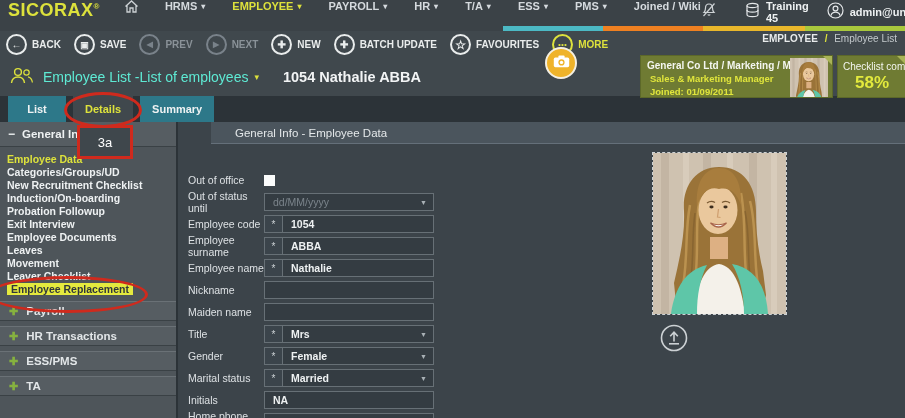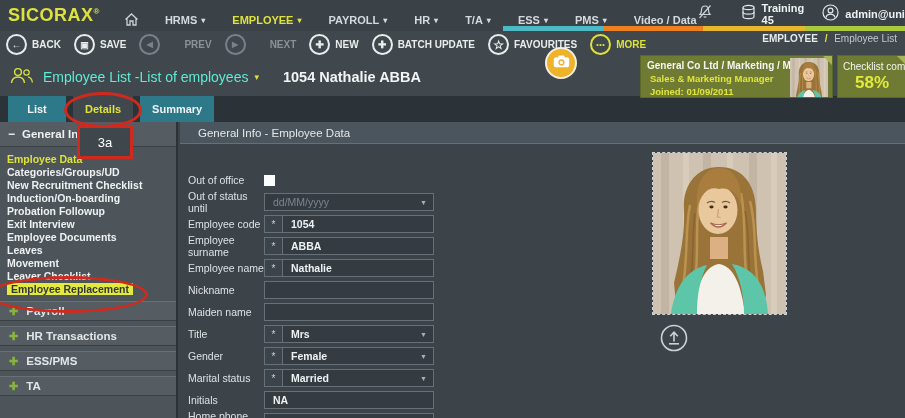--- a/index.html
+++ b/index.html
@@ -1,20 +1,20 @@
 <!DOCTYPE html>
 <html><head>
 <meta charset="utf-8">
 <style>
   *{margin:0;padding:0;box-sizing:border-box;}
   html,body{width:905px;height:418px;}
   body{font-family:"Liberation Sans",sans-serif;position:relative;overflow:hidden;background:#3c444a;color:#e8ebec;}
 
   
-  .topnav{position:absolute;left:0;top:0;width:905px;height:26px;background:#3b4247;display:flex;align-items:flex-end;padding:0 8px;z-index:2;}
+  .topnav{position:absolute;left:0;top:0;width:905px;height:26px;background:#3b4247;display:flex;align-items:flex-start;padding:0 8px;z-index:2;}
   .logo{font-size:18px;font-weight:bold;color:#dde23c;letter-spacing:.5px;}
   .logo sup{font-size:8px;}
   .home-wrap{margin-left:24px;display:flex;align-items:center;}
   .navmenu{display:flex;align-items:center;margin-left:26px;gap:27px;}
   .navitem{font-size:11px;font-weight:bold;color:#d5dade;display:flex;align-items:center;gap:4px;white-space:nowrap;}
   .navitem.active{color:#dde23c;}
   .navcaret{font-size:8px;}
   .nav-right{margin-left:auto;display:flex;align-items:center;padding-right:12px;}
   .nav-right .grp{display:flex;align-items:center;gap:6px;}
   .envlabel,.userlabel{font-size:11px;font-weight:bold;color:#eef1f2;}
@@ -26,21 +26,21 @@
   .stripe{position:absolute;top:26px;left:0;width:905px;height:5px;display:flex;}
   .stripe .seg{height:5px;}
 
   
   .toolbar{position:absolute;top:31px;left:0;width:905px;height:27px;background:#40484d;display:flex;align-items:center;padding-left:6px;}
   .tbbtns{display:flex;align-items:center;gap:13px;}
   .tbtn{display:flex;align-items:center;gap:5px;cursor:default;}
   .tbicon{width:21px;height:21px;border:2px solid #e9ecec;border-radius:50%;display:flex;align-items:center;justify-content:center;font-size:10px;color:#e9ecec;font-weight:bold;flex:none;}
   .tblabel{font-size:10px;font-weight:bold;color:#e9ecec;white-space:nowrap;}
   .tbtn.disabled .tbicon{border-color:#79828a;color:#79828a;}
-  .tbtn.disabled .tblabel{color:#8a9298;margin-left:19px;}
+  .tbtn.disabled .tblabel{color:#8a9298;}
   .tbtn.accent .tbicon{border-color:#dde23c;color:#dde23c;}
   .tbtn.accent .tblabel{color:#dde23c;}
   [data-name="save-icon"]{font-size:9px;}
   [data-name="prev-icon"],[data-name="next-icon"]{font-size:8px;}
   [data-name="favourites-icon"]{font-size:12px;}
   [data-name="more-icon"]{font-size:7px;letter-spacing:.5px;}
   .breadcrumb{position:absolute;top:33px;right:8px;font-size:10px;z-index:3;}
   .bc-section{color:#e8ebec;font-weight:bold;}
   .bc-div{color:#dde23c;font-weight:bold;margin:0 4px;}
   .bc-page{color:#c3c9cc;}
@@ -75,21 +75,21 @@
   .sitems{padding:5px 0 0 7px;}
   .sitem{height:13px;display:flex;align-items:center;font-size:10.5px;font-weight:600;color:#eef1f2;white-space:nowrap;}
   .sitem.selected .sitem-label{color:#dde23c;}
   .sitem.highlighted .sitem-label{background:#e4e93e;color:#2f363b;padding:0 4px;line-height:12px;}
   .ssecs{margin-top:6px;}
   .ssec{height:20px;background:#565d62;border-top:1px solid #6a7176;border-bottom:1px solid #3a4145;margin-bottom:5px;display:flex;align-items:center;padding-left:9px;font-size:11.5px;font-weight:bold;color:#e2e6e8;}
   .splus{color:#86b23f;margin-right:8px;font-size:11px;}
 
   
   .main{position:absolute;top:122px;left:180px;width:725px;height:296px;background:#3c444a;}
-  .mheader{height:22px;background:#4b555d;border-bottom:1px solid #65707a;display:flex;align-items:center;padding-left:18px;font-size:11.5px;color:#e4e8ea;}
+  .mheader{height:22px;background:#4b555d;border-bottom:1px solid #65707a;display:flex;align-items:center;padding-left:24px;font-size:11.5px;color:#e4e8ea;margin-left:31px;}
   .form{padding-top:25px;}
   .frow{height:22px;display:flex;align-items:center;padding-left:8px;}
   .flabel{width:76px;font-size:10.5px;color:#dde1e4;flex:none;}
   .fcheckbox{width:11px;height:11px;background:#fbfcfc;display:inline-block;}
   .field{width:170px;height:18px;background:#343c42;border:1px solid #677076;display:flex;align-items:center;font-size:10.5px;color:#eef1f2;}
   .req{width:18px;align-self:stretch;border-right:1px solid #677076;background:#3b444b;display:flex;align-items:center;justify-content:center;font-size:10px;color:#ccd2d5;flex:none;}
   .fval{padding-left:8px;font-weight:bold;white-space:nowrap;}
   .fval.placeholder{color:#7b848b;font-weight:normal;}
   .fcaret{margin-left:auto;padding-right:6px;font-size:7px;color:#a9b1b6;}
 
@@ -173,21 +173,21 @@
     <span>ESS</span>
     <span class="navcaret" data-name="caret-down-icon">▾</span>
   </div>
 
   <div class="navitem" data-name="nav-menu-item">
     <span>PMS</span>
     <span class="navcaret" data-name="caret-down-icon">▾</span>
   </div>
 
   <div class="navitem" data-name="nav-menu-item">
-    <span>Video / Data</span>
+    <span>Joined / Wiki</span>
 
   </div>
 </div>
   <div class="nav-right" data-name="top-nav-right">
     <span class="bell" data-name="notifications-muted-icon">
       <svg width="16" height="16" viewBox="0 0 16 16">
           <path d="M8 2 C5.5 2 4.5 4 4.5 6 C4.5 9 3 10.5 3 10.5 L13 10.5 C13 10.5 11.5 9 11.5 6 C11.5 4 10.5 2 8 2 Z" fill="none" stroke="#cdd2d5" stroke-width="1.2"></path>
           <path d="M6.8 12.5 A1.4 1.4 0 0 0 9.2 12.5" stroke="#cdd2d5" fill="none" stroke-width="1.2"></path>
           <line x1="2.5" y1="14" x2="13.5" y2="1.5" stroke="#cdd2d5" stroke-width="1.2"></line>
         </svg>

